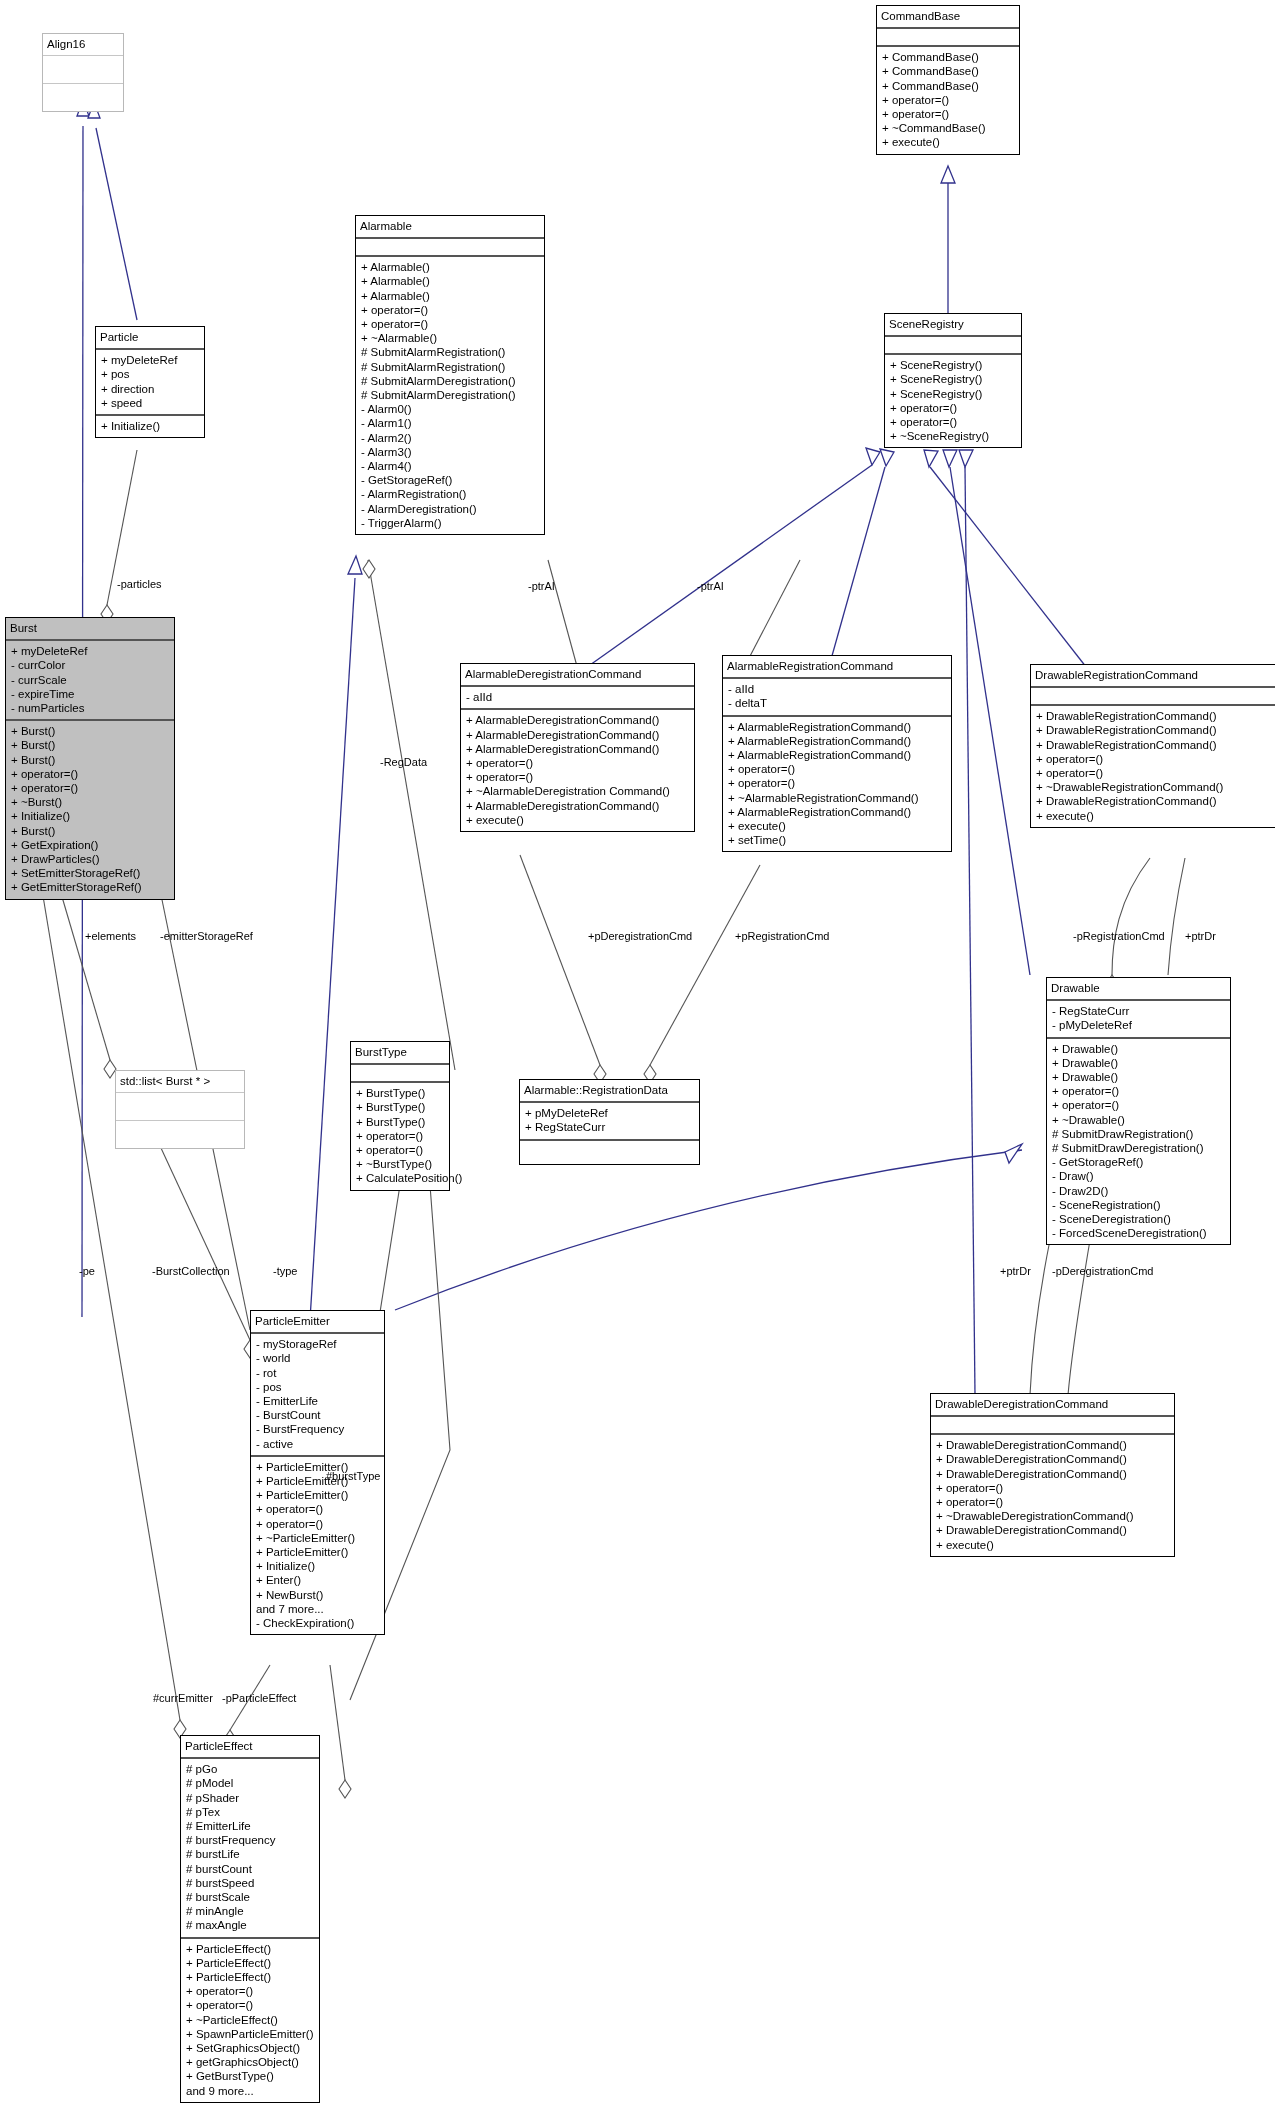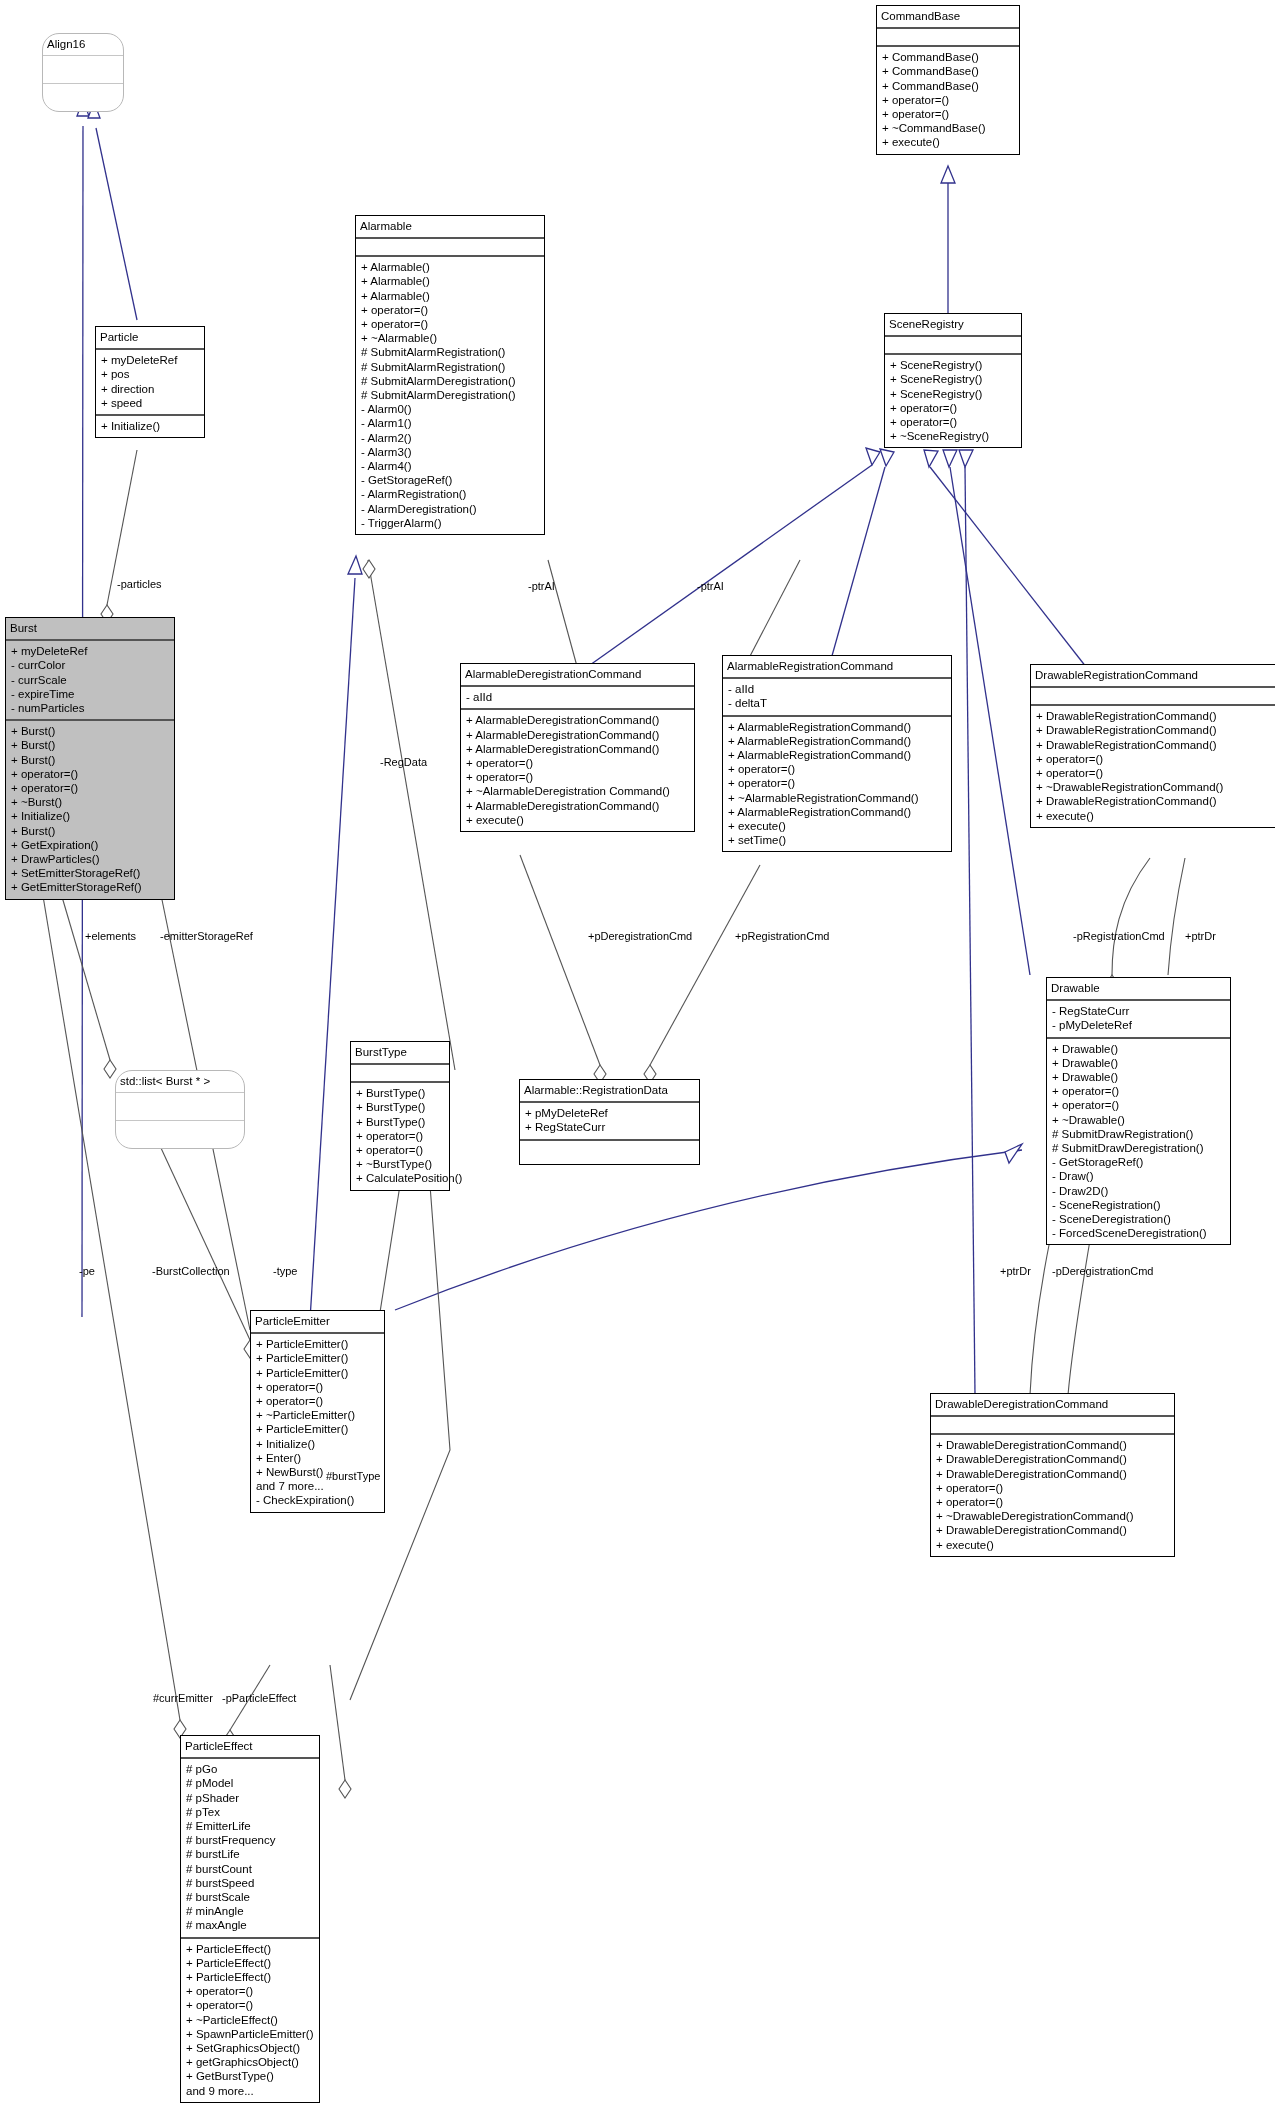--- a/index.html
+++ b/index.html
@@ -23,21 +23,20 @@
     background: #ffffff;
     font-size: 11.5px;
     line-height: 14.2px;
     color: #000000;
   }
   .uml.gray {
     background: #c0c0c0;
   }
   .uml.light {
     border-color: #b8b8b8;
-    border-radius: 17px;
   }
   .uml .title {
     padding: 3px 4px 4px 4px;
     border-bottom: 2px solid #555555;
     white-space: nowrap;
     font-size: 11.5px;
   }
   .uml.light .title { border-bottom: 1px solid #c6c6c6; }
   .uml .attrs {
     padding: 3px 5px 4px 5px;
@@ -369,20 +368,30 @@
     <div class="title">Alarmable::RegistrationData</div>
     <div class="attrs">
       <div class="row">+ pMyDeleteRef</div>
       <div class="row">+ RegStateCurr</div>
     </div>
     <div class="ops" style="min-height:16px;"></div>
   </div>
 
   <div class="uml" style="left:250px; top:1310px; width:135px;">
     <div class="title">ParticleEmitter</div>
+    <div class="attrs">
+      <div class="row">- myStorageRef</div>
+      <div class="row">- world</div>
+      <div class="row">- rot</div>
+      <div class="row">- pos</div>
+      <div class="row">- EmitterLife</div>
+      <div class="row">- BurstCount</div>
+      <div class="row">- BurstFrequency</div>
+      <div class="row">- active</div>
+    </div>
     <div class="ops">
       <div class="row">+ ParticleEmitter()</div>
       <div class="row">+ ParticleEmitter()</div>
       <div class="row">+ ParticleEmitter()</div>
       <div class="row">+ operator=()</div>
       <div class="row">+ operator=()</div>
       <div class="row">+ ~ParticleEmitter()</div>
       <div class="row">+ ParticleEmitter()</div>
       <div class="row">+ Initialize()</div>
       <div class="row">+ Enter()</div>

